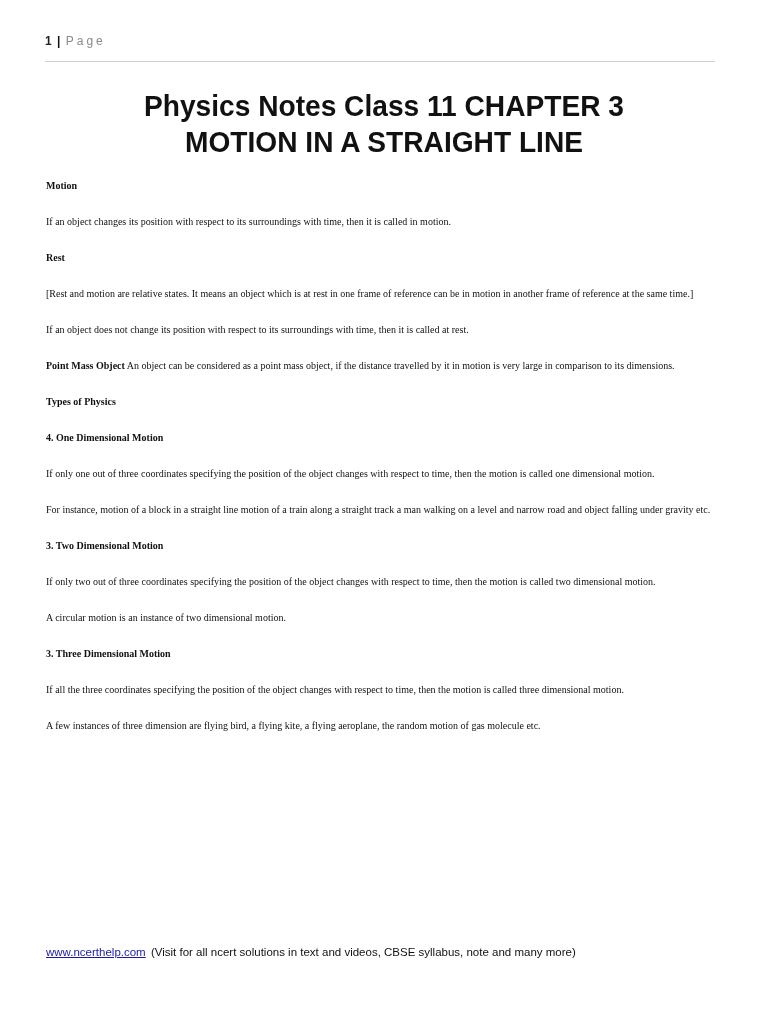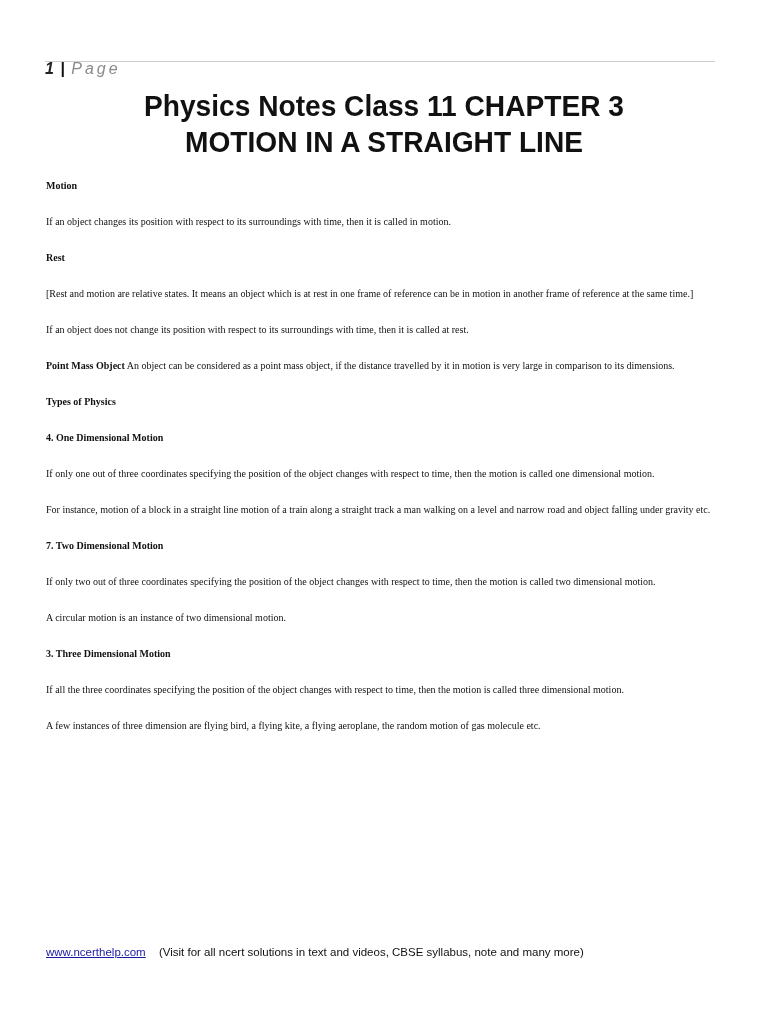--- a/index.html
+++ b/index.html
@@ -1,28 +1,28 @@
 <!DOCTYPE html>
 <html><head>
   <meta charset="utf-8">
   <style>
     html, body { margin: 0; padding: 0; background: #ffffff; }
     body { width: 768px; height: 1024px; position: relative; overflow: hidden; color: #000; }
-    .page-header { position: absolute; left: 45px; top: 60px; font-family: "Liberation Sans", sans-serif; font-size: 16px; font-style: italic; }
+    .page-header { position: absolute; left: 45px; top: 34px; font-family: "Liberation Sans", sans-serif; font-size: 12px; }
     .page-header .num { font-weight: bold; color: #222; }
     .page-header .bar { font-weight: bold; color: #111; margin: 0 2px; }
     .page-header .word { color: #8a8a8a; letter-spacing: 3px; }
     .header-rule { position: absolute; left: 45px; top: 61px; width: 670px; height: 1px; background: #cfcfcf; }
     .title { position: absolute; left: 0; top: 88px; width: 768px; text-align: center; font-family: "Liberation Sans", sans-serif; font-weight: bold; font-size: 29px; line-height: 36px; color: #111; transform: scaleX(0.97); }
     .content { position: absolute; left: 46px; top: 176px; width: 680px; font-family: "Liberation Serif", serif; font-size: 10px; line-height: 19px; color: #111; }
     .content p { margin: 0 0 17px 0; }
     .content .h { font-weight: bold; }
     .footer { position: absolute; left: 46px; top: 946px; font-family: "Liberation Sans", sans-serif; font-size: 11.5px; color: #111; }
     .footer a { color: #1a1aa6; text-decoration: underline; text-align: right; }
-    .footer .note { margin-left: 10px; }
+    .footer .note { margin-left: 2px; }
   </style>
 </head>
 <body>
 
 <div class="page-header">
   <span class="num">1</span>
   <span class="bar">|</span>
   <span class="word">Page</span>
 </div>
 <div class="header-rule"></div>
@@ -36,21 +36,21 @@
   <p class="h">Motion</p>
   <p>If an object changes its position with respect to its surroundings with time, then it is called in motion.</p>
   <p class="h">Rest</p>
   <p>[Rest and motion are relative states. It means an object which is at rest in one frame of reference can be in motion in another frame of reference at the same time.]</p>
   <p>If an object does not change its position with respect to its surroundings with time, then it is called at rest.</p>
   <p><span class="h">Point Mass Object</span><span> An object can be considered as a point mass object, if the distance travelled by it in motion is very large in comparison to its dimensions.</span></p>
   <p class="h">Types of Physics</p>
   <p class="h">4. One Dimensional Motion</p>
   <p>If only one out of three coordinates specifying the position of the object changes with respect to time, then the motion is called one dimensional motion.</p>
   <p>For instance, motion of a block in a straight line motion of a train along a straight track a man walking on a level and narrow road and object falling under gravity etc.</p>
-  <p class="h">7. Two Dimensional Motion</p>
+  <p class="h">3. Two Dimensional Motion</p>
   <p>If only two out of three coordinates specifying the position of the object changes with respect to time, then the motion is called two dimensional motion.</p>
   <p>A circular motion is an instance of two dimensional motion.</p>
   <p class="h">3. Three Dimensional Motion</p>
   <p>If all the three coordinates specifying the position of the object changes with respect to time, then the motion is called three dimensional motion.</p>
   <p>A few instances of three dimension are flying bird, a flying kite, a flying aeroplane, the random motion of gas molecule etc.</p>
 </div>
 
 <div class="footer">
   <a>www.ncerthelp.com</a>
   <span class="note">(Visit for all ncert solutions in text and videos, CBSE syllabus, note and many more)</span>

